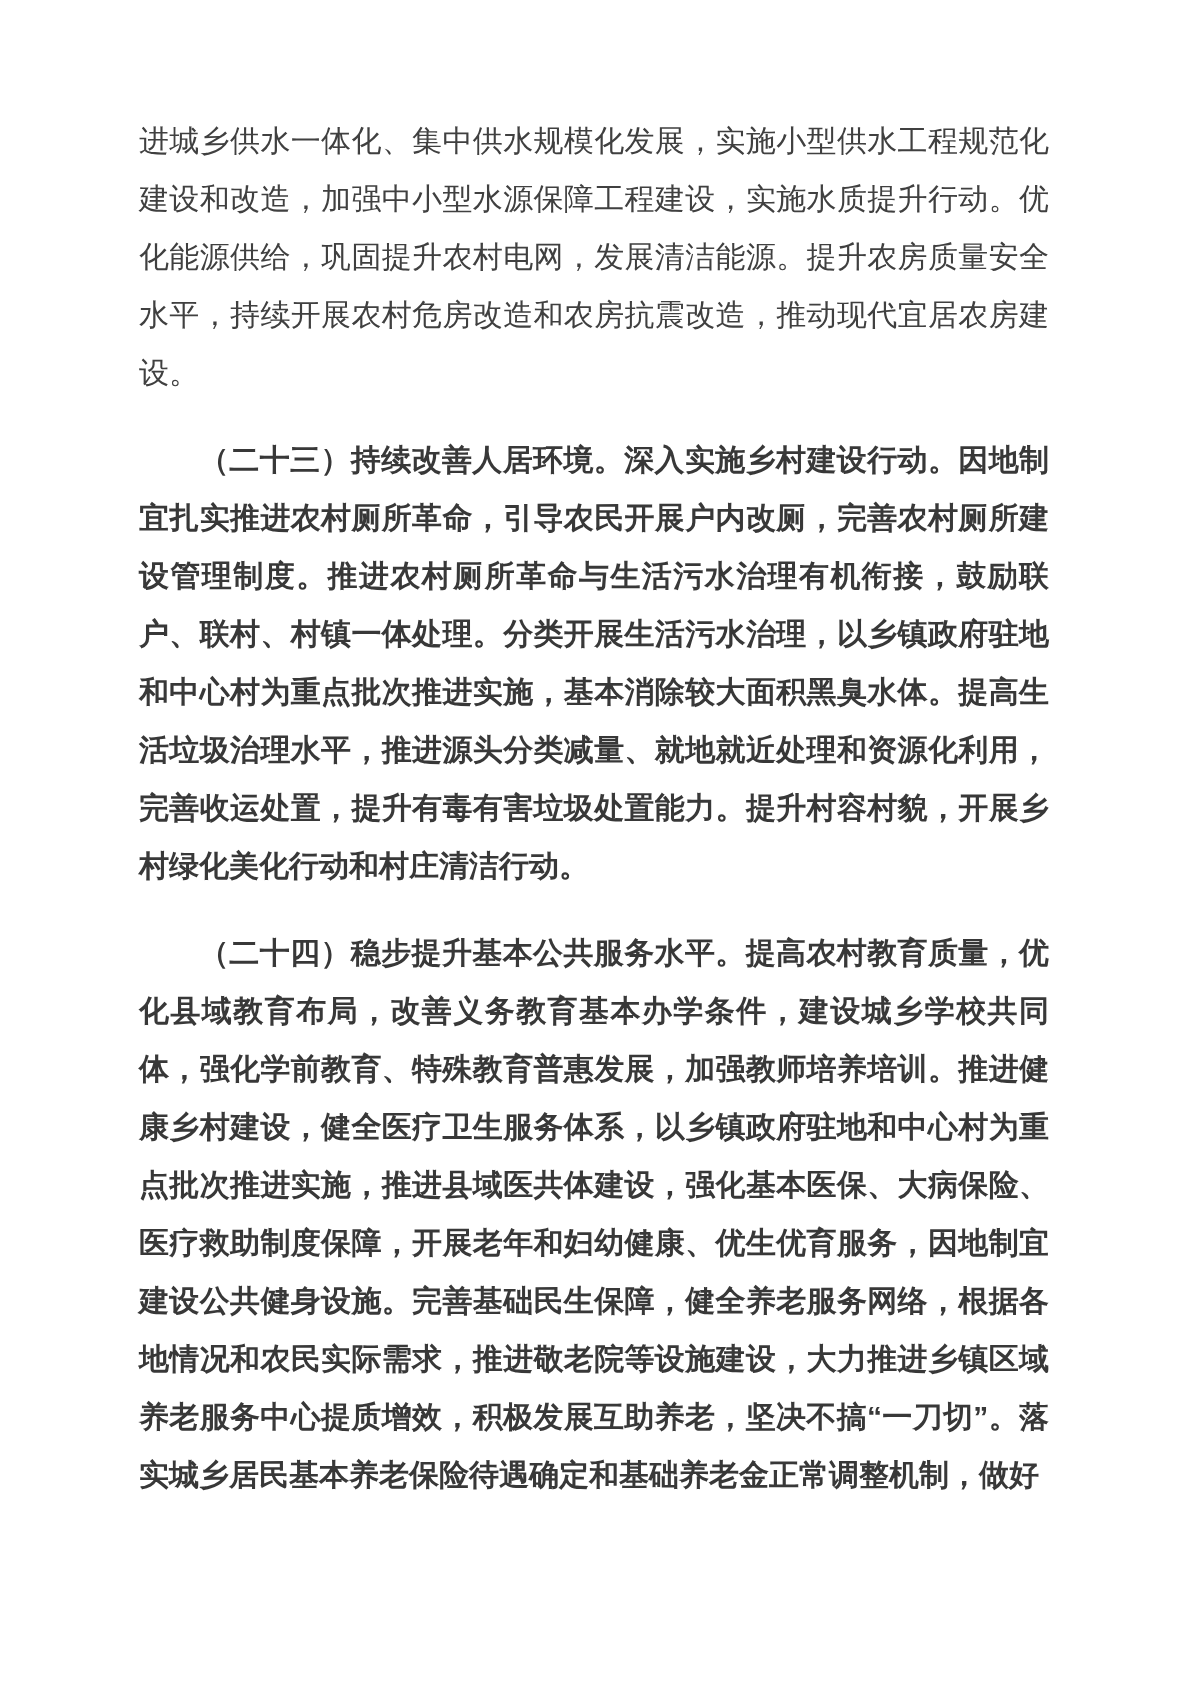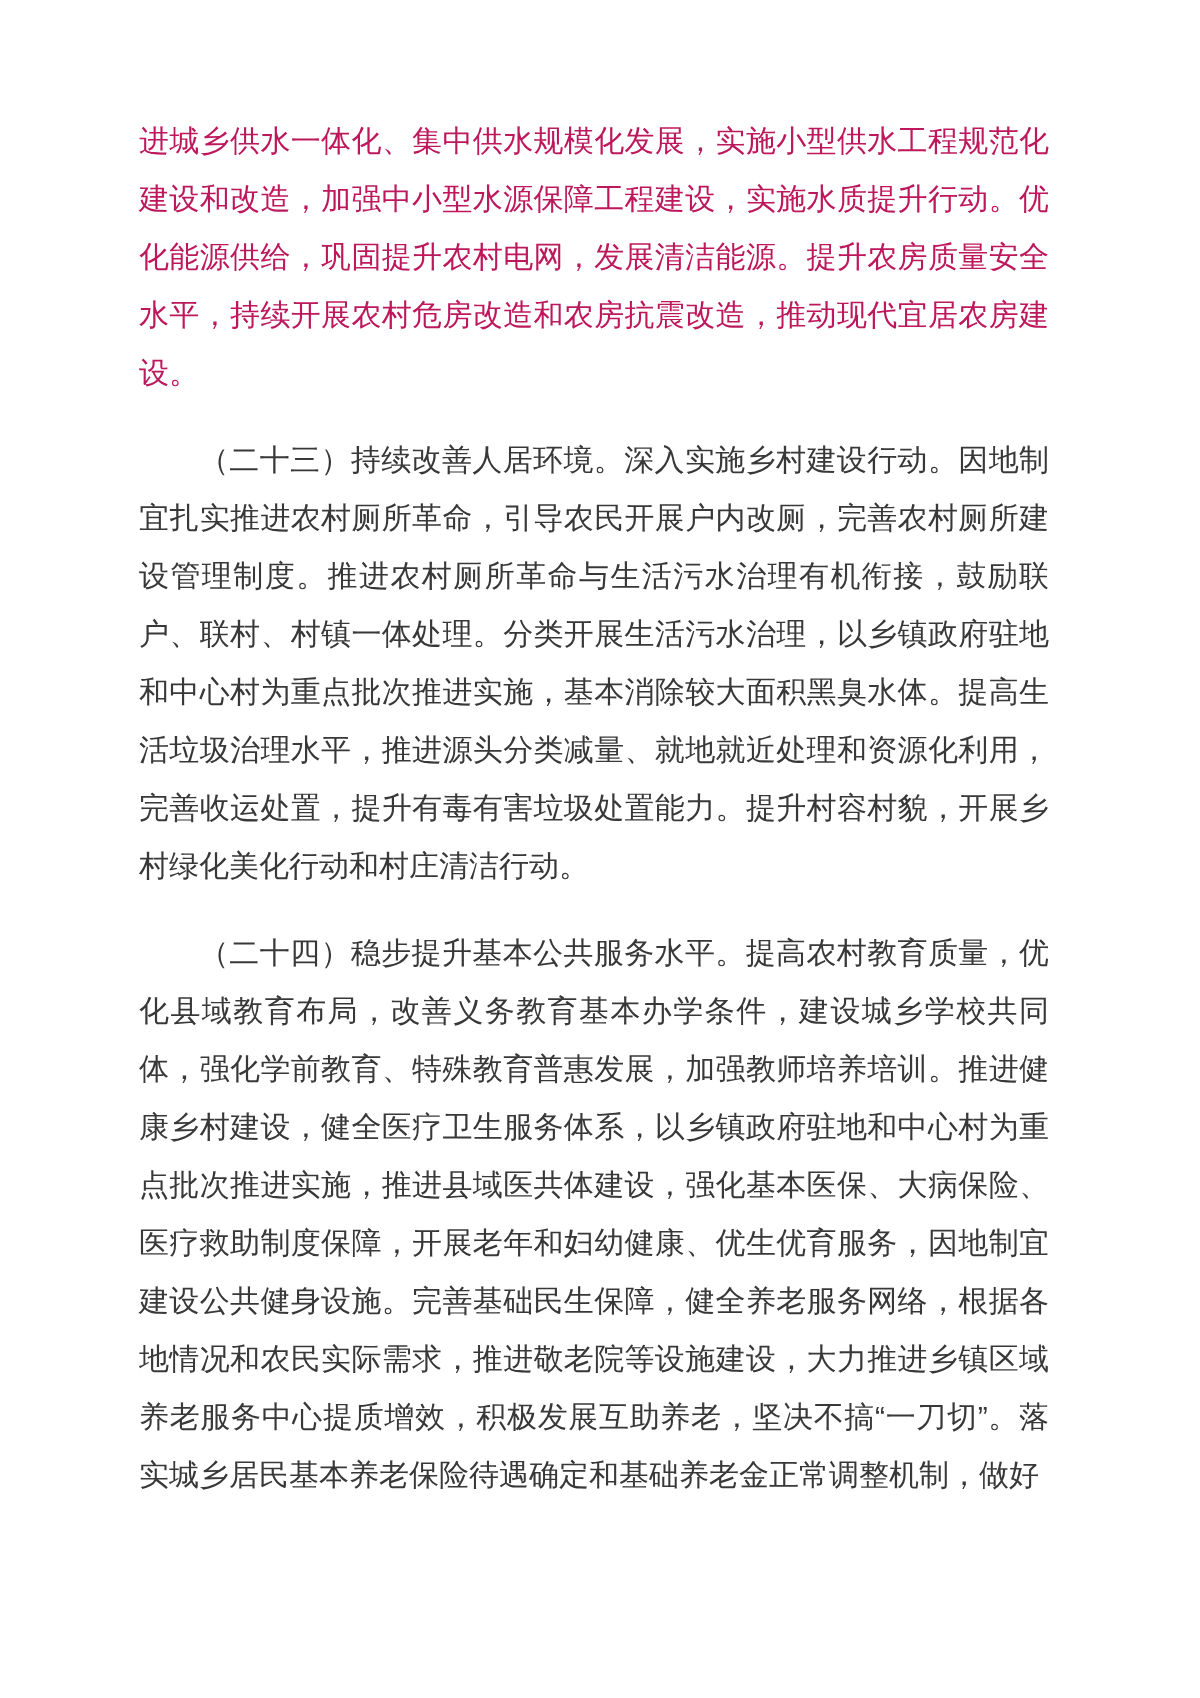--- a/index.html
+++ b/index.html
@@ -31,24 +31,25 @@
     text-align: justify;
     text-justify: inter-ideograph;
     word-break: break-all;
     overflow-wrap: break-word;
   }
   .para + .para {
     margin-top: 29px;
   }
   .para.indented {
     text-indent: 2em;
+    font-weight: bold;
   }
 </style>
 </head>
 <body style="background: rgb(255, 255, 255);">
 
 <div class="page">
   <div class="text-body">
-      <p class="para" style="color: #be185d;">进城乡供水一体化、集中供水规模化发展，实施小型供水工程规范化建设和改造，加强中小型水源保障工程建设，实施水质提升行动。优化能源供给，巩固提升农村电网，发展清洁能源。提升农房质量安全水平，持续开展农村危房改造和农房抗震改造，推动现代宜居农房建设。</p>
+      <p class="para" style="color: #404040;">进城乡供水一体化、集中供水规模化发展，实施小型供水工程规范化建设和改造，加强中小型水源保障工程建设，实施水质提升行动。优化能源供给，巩固提升农村电网，发展清洁能源。提升农房质量安全水平，持续开展农村危房改造和农房抗震改造，推动现代宜居农房建设。</p>
       <p class="para indented" style="color: rgb(56, 56, 56);">（二十三）持续改善人居环境。深入实施乡村建设行动。因地制宜扎实推进农村厕所革命，引导农民开展户内改厕，完善农村厕所建设管理制度。推进农村厕所革命与生活污水治理有机衔接，鼓励联户、联村、村镇一体处理。分类开展生活污水治理，以乡镇政府驻地和中心村为重点批次推进实施，基本消除较大面积黑臭水体。提高生活垃圾治理水平，推进源头分类减量、就地就近处理和资源化利用，完善收运处置，提升有毒有害垃圾处置能力。提升村容村貌，开展乡村绿化美化行动和村庄清洁行动。</p>
       <p class="para indented" style="color: rgb(56, 56, 56);">（二十四）稳步提升基本公共服务水平。提高农村教育质量，优化县域教育布局，改善义务教育基本办学条件，建设城乡学校共同体，强化学前教育、特殊教育普惠发展，加强教师培养培训。推进健康乡村建设，健全医疗卫生服务体系，以乡镇政府驻地和中心村为重点批次推进实施，推进县域医共体建设，强化基本医保、大病保险、医疗救助制度保障，开展老年和妇幼健康、优生优育服务，因地制宜建设公共健身设施。完善基础民生保障，健全养老服务网络，根据各地情况和农民实际需求，推进敬老院等设施建设，大力推进乡镇区域养老服务中心提质增效，积极发展互助养老，坚决不搞“一刀切”。落实城乡居民基本养老保险待遇确定和基础养老金正常调整机制，做好</p>
     </div>
 </div>
 
 </body></html>

